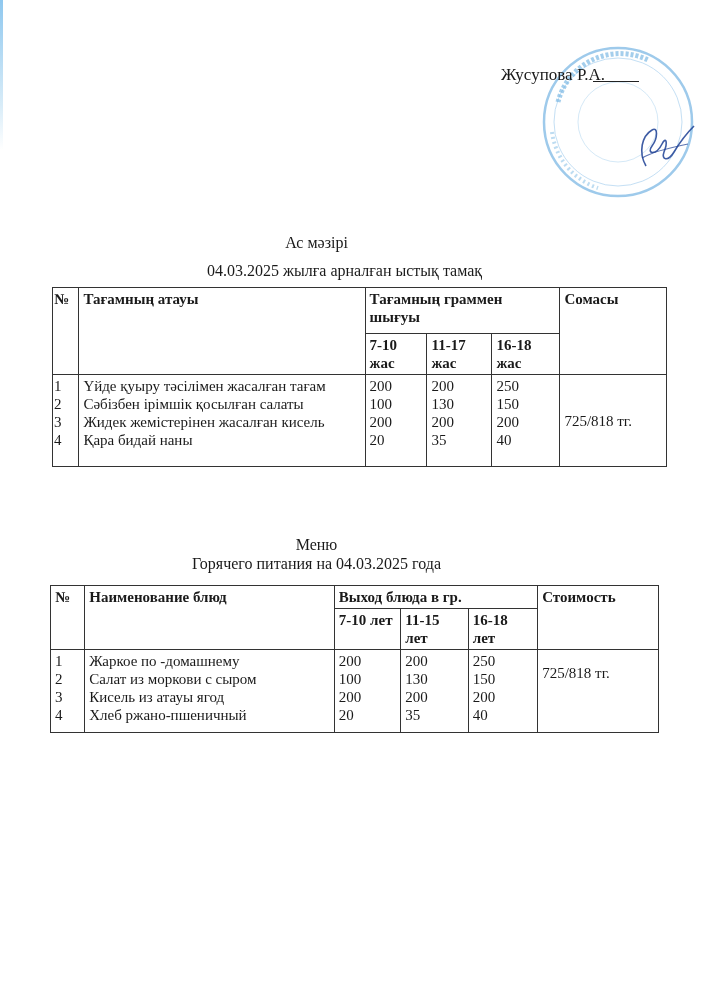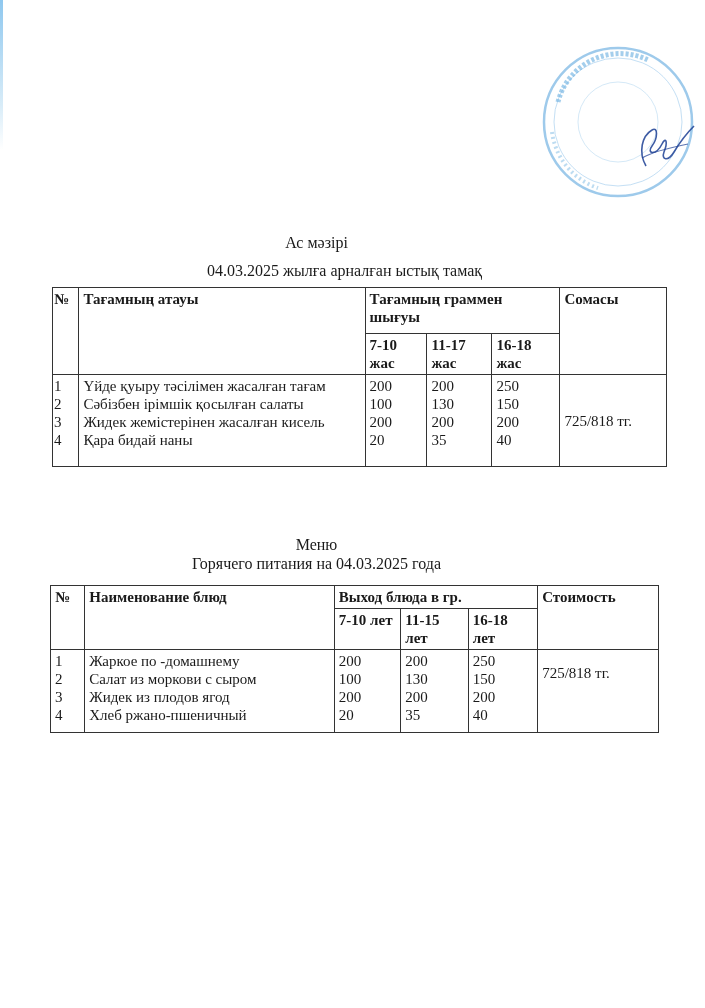--- a/index.html
+++ b/index.html
@@ -89,20 +89,24 @@
 
 <svg class="stamp" viewBox="0 0 160 160">
   <circle cx="80" cy="80" r="74" fill="none" stroke="#7db8e4" stroke-width="2.5" opacity="0.75"></circle>
   <circle cx="80" cy="80" r="64" fill="none" stroke="#9ccaec" stroke-width="1" opacity="0.6"></circle>
   <circle cx="80" cy="80" r="40" fill="none" stroke="#a9d1ee" stroke-width="1" opacity="0.5"></circle>
   <path d="M20 60 A64 64 0 0 1 110 18" fill="none" stroke="#5aa6dc" stroke-width="5" stroke-dasharray="3 2" opacity="0.55"></path>
   <path d="M14 90 A68 68 0 0 0 60 146" fill="none" stroke="#6cb1e0" stroke-width="4" stroke-dasharray="2 3" opacity="0.45"></path>
 </svg>
 
 <div class="approval">
+  <div class="line4">
+    <span>Жусупова Р.А.</span>
+    <span class="sign-underline"></span>
+  </div>
 </div>
 
 <svg class="signature" viewBox="0 0 70 50">
   <path d="M18 44 C10 30, 14 14, 24 8 C30 4, 30 16, 24 24 C18 32, 28 34, 34 22 C38 14, 40 20, 36 30 C33 38, 40 40, 46 30 C52 20, 58 12, 66 4" fill="none" stroke="#1c3f94" stroke-width="1.6" opacity="0.85"></path>
   <path d="M14 36 C24 30, 40 26, 60 22" fill="none" stroke="#1c3f94" stroke-width="1.2" opacity="0.7"></path>
 </svg>
 
 <div class="title" style="top:234px;">Ас мәзірі</div>
 <div class="title" style="top:262px;padding-left:28px;">04.03.2025 жылға арналған ыстық тамақ</div>
 
@@ -190,21 +194,21 @@
   <tr>
     <td class="stack">
       <span>1</span>
       <span>2</span>
       <span>3</span>
       <span>4</span>
     </td>
     <td class="stack">
       <span>Жаркое по -домашнему</span>
       <span>Салат из моркови с сыром</span>
-      <span>Жидек из плодов ягод</span>
+      <span>Кисель из атауы ягод</span>
       <span>Хлеб ржано-пшеничный</span>
     </td>
     <td class="stack">
       <span>200</span>
       <span>100</span>
       <span>200</span>
       <span>20</span>
     </td>
     <td class="stack">
       <span>200</span>

